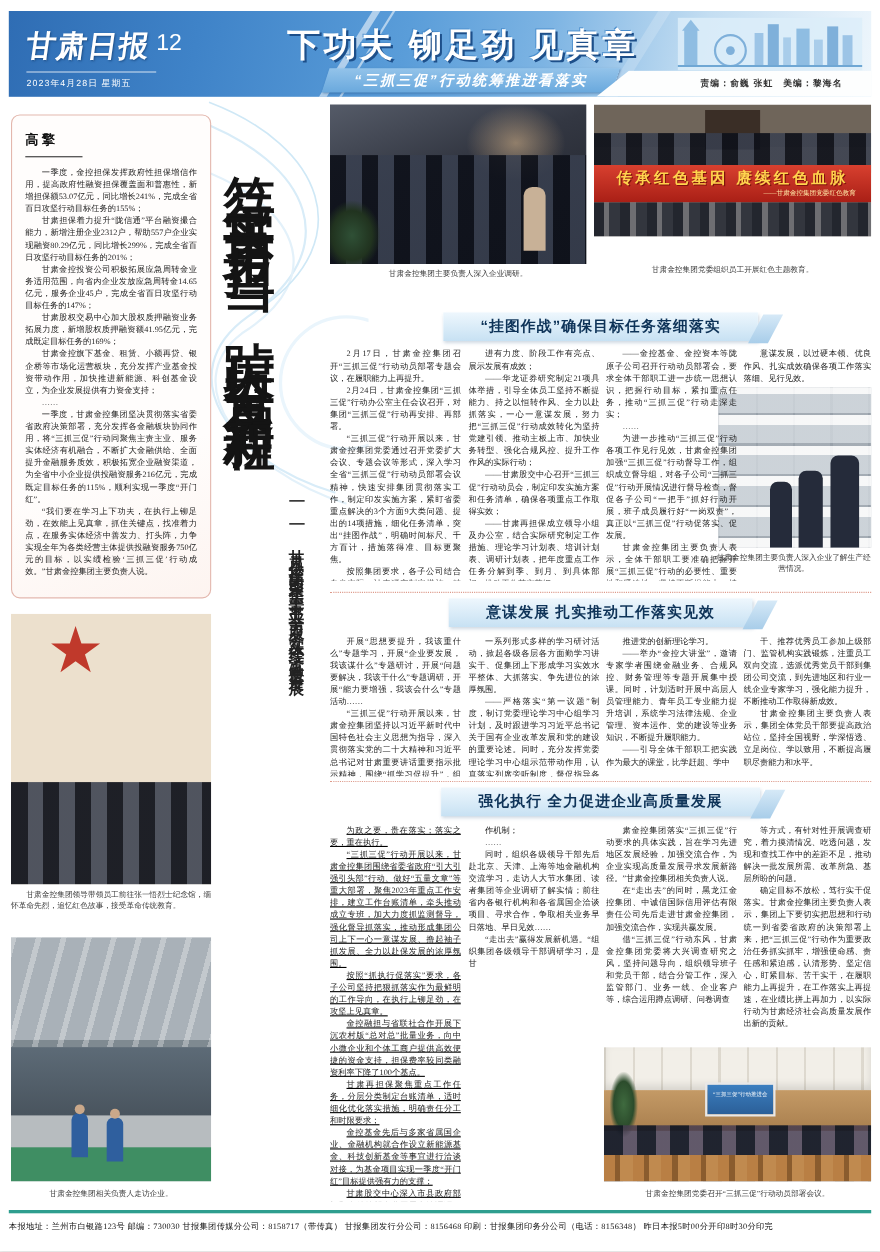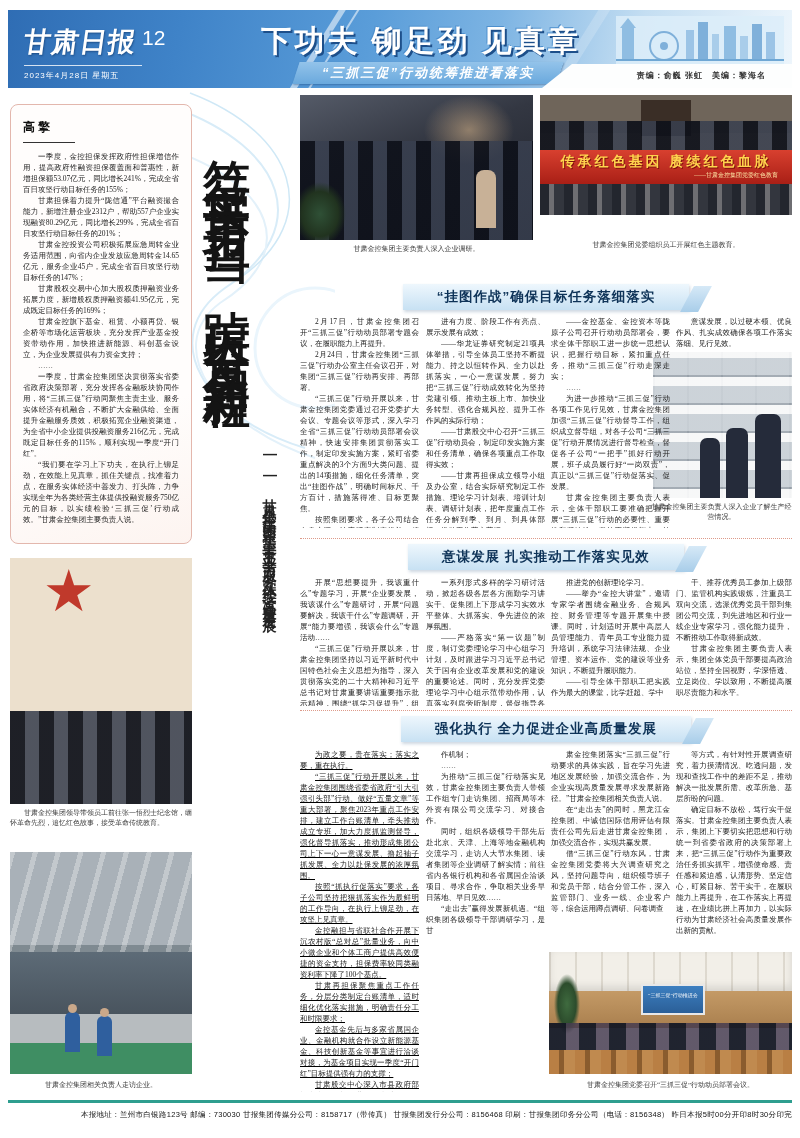--- a/index.html
+++ b/index.html
@@ -95,22 +95,22 @@
   .sec-title{position:absolute;left:300px;width:492px;display:flex;justify-content:center;z-index:2;}
   .sec-title .bar{position:relative;background:linear-gradient(#eef7fd,#c7e1f3);padding:4px 34px;
         font-family:"Liberation Sans",sans-serif;font-weight:bold;font-size:13.5px;color:#0e3358;letter-spacing:1px;
         box-shadow:1px 2px 3px rgba(60,100,140,.25);white-space:nowrap;}
   .sec-title .bar::after{content:"";position:absolute;right:-16px;top:2px;width:18px;height:100%;
         background:linear-gradient(#d6e9f7,#a8cde9);transform:skewX(-28deg);}
   .col{position:absolute;width:119px;overflow:hidden;z-index:2;}
   .dotted{position:absolute;left:300px;width:492px;border-top:1.5px dotted #dd9a8a;z-index:2;}
   
   .footer-rule{position:absolute;left:8px;top:1100px;width:784px;height:3px;background:#2e9e8f;z-index:2;}
-  .footer-text{position:absolute;left:8px;top:1110px;width:784px;text-align:right;font-size:7.5px;color:#111;
-        font-family:Liberation Sans, sans-serif;letter-spacing:.3px;z-index:2;}
+  .footer-text{position:absolute;left:8px;top:1110px;width:784px;text-align:left;font-size:7.5px;color:#111;
+        font-family:Liberation Serif, serif;letter-spacing:.3px;z-index:2;}
 </style>
 </head>
 <body>
 
 <div class="page">
 
   <svg class="swirl" width="170" height="430" viewBox="0 0 170 430">
     <path d="M10,20 C120,60 150,140 60,200 C-10,250 40,330 140,360" fill="none" stroke="#d8ecf8" stroke-width="2"></path>
     <path d="M0,60 C110,95 135,165 55,215 C-5,260 55,340 150,370" fill="none" stroke="#e3f1fa" stroke-width="2"></path>
     <path d="M25,5 C130,45 160,130 75,190" fill="none" stroke="#cfe8f6" stroke-width="1.5"></path>
@@ -284,21 +284,20 @@
       <p class="para">“三抓三促”行动开展以来，甘肃金控集团围绕省委省政府“引大引强引头部”行动、做好“五量文章”等重大部署，聚焦2023年重点工作安排，建立工作台账清单，牵头推动成立专班，加大力度抓监测督导，强化督导抓落实，推动形成集团公司上下一心一意谋发展、撸起袖子抓发展、全力以赴保发展的浓厚氛围。</p>
       <p class="para">按照“抓执行促落实”要求，各子公司坚持把狠抓落实作为最鲜明的工作导向，在执行上铆足劲，在攻坚上见真章。</p>
       <p class="para">金控融担与省联社合作开展下沉农村版“总对总”批量业务，向中小微企业和个体工商户提供高效便捷的资金支持，担保费率较同类融资利率下降了100个基点。</p>
       <p class="para">甘肃再担保聚焦重点工作任务，分层分类制定台账清单，适时细化优化落实措施，明确责任分工和时限要求；</p>
       <p class="para">金控基金先后与多家省属国企业、金融机构就合作设立新能源基金、科技创新基金等事宜进行洽谈对接，为基金项目实现一季度“开门红”目标提供强有力的支撑；</p>
       <p class="para">甘肃股交中心深入市县政府部门和专精特新企业开展实地调研，联合地方金融机构进行实战辅导路演，为39户专精特新优质企业进行了一对一专项辅导；</p>
     </div>
   <div class="col" style="left:426px;top:749px;height:343px;">
       <p class="para">作机制；</p>
       <p class="para ellip">……</p>
-      <p class="para">为推动“三抓三促”行动落实见效，甘肃金控集团主要负责人带领工作组专门走访集团、招商局等本外资有限公司交流学习、对接合作。</p>
       <p class="para">同时，组织各级领导干部先后赴北京、天津、上海等地金融机构交流学习，走访人大节水集团、读者集团等企业调研了解实情；前往省内各银行机构和各省属国企洽谈项目、寻求合作，争取相关业务早日落地、早日见效……</p>
       <p class="para">“走出去”赢得发展新机遇。“组织集团各级领导干部调研学习，是甘</p>
     </div>
   <div class="col" style="left:551px;top:749px;height:197px;">
       <p class="para">肃金控集团落实“三抓三促”行动要求的具体实践，旨在学习先进地区发展经验，加强交流合作，为企业实现高质量发展寻求发展新路径。”甘肃金控集团相关负责人说。</p>
       <p class="para">在“走出去”的同时，黑龙江金控集团、中诚信国际信用评估有限责任公司先后走进甘肃金控集团，加强交流合作，实现共赢发展。</p>
       <p class="para">借“三抓三促”行动东风，甘肃金控集团党委将大兴调查研究之风，坚持问题导向，组织领导班子和党员干部，结合分管工作，深入监管部门、业务一线、企业客户等，综合运用蹲点调研、问卷调查</p>
     </div>
   <div class="col" style="left:676px;top:749px;width:116px;height:197px;">
       <p class="para">等方式，有针对性开展调查研究，着力摸清情况、吃透问题，发现和查找工作中的差距不足，推动解决一批发展所需、改革所急、基层所盼的问题。</p>

